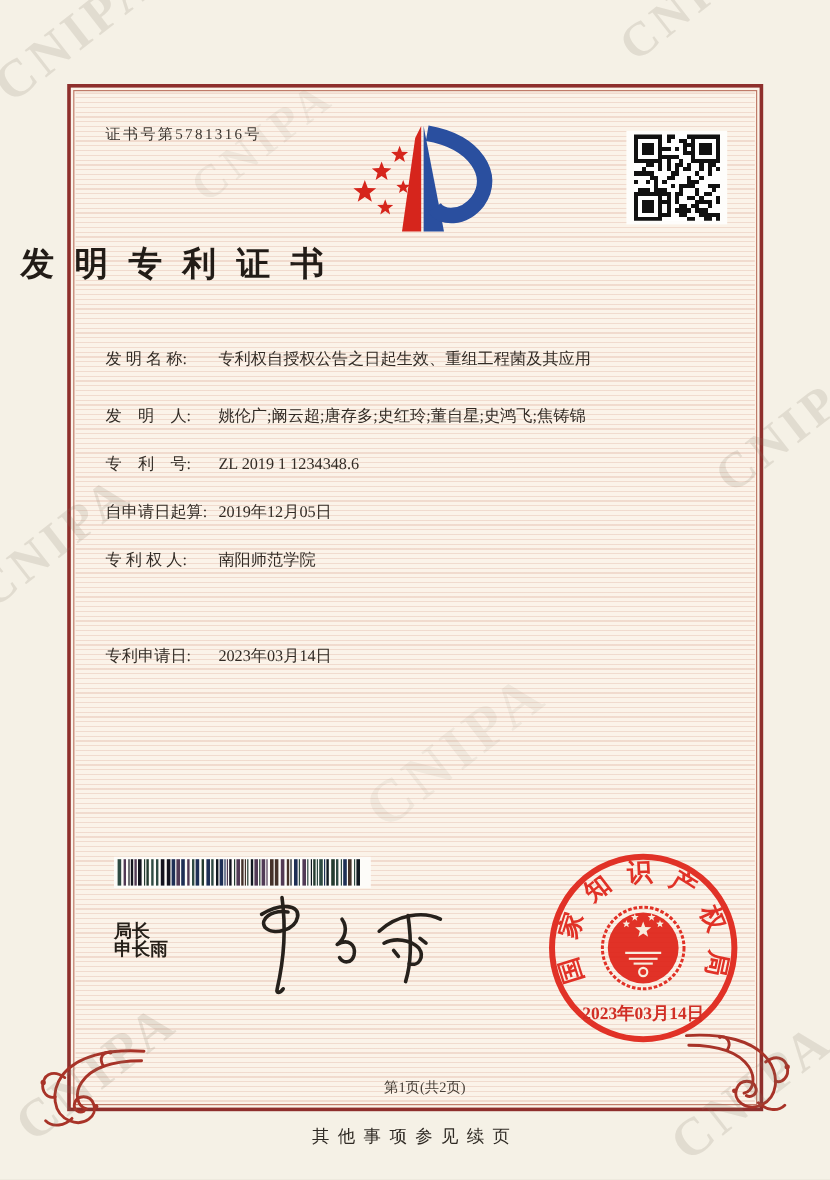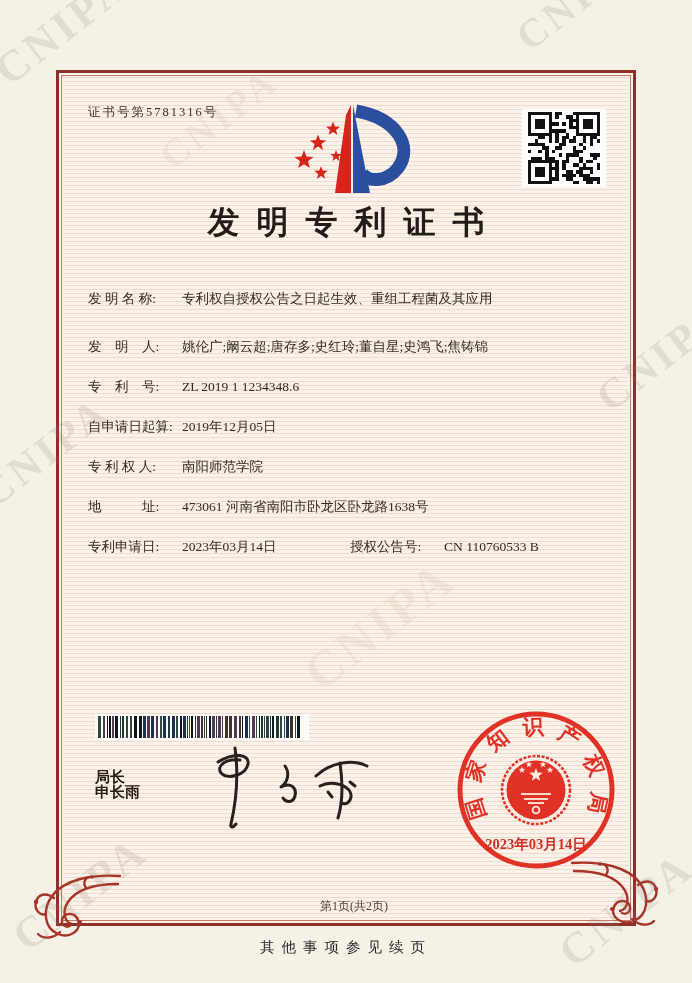--- a/index.html
+++ b/index.html
@@ -31,21 +31,21 @@
       rgba(0,0,0,0) 1px, rgba(0,0,0,0) 4px);
   }
   
   .abs{position:absolute;z-index:3;}
   .cert-no{left:88px;top:104px;font-size:12.5px;letter-spacing:2px;color:#3a332d;}
   .logo{left:280px;top:98px;width:150px;height:97px;}
   .qr{left:522px;top:109px;width:84px;height:78px;background:#fefdfb;
       display:flex;align-items:center;justify-content:center;}
   .qr svg{width:72px;height:72px;}
   .title{
-    left:0;right:0;top:201px;text-align:center;font-size:32px;font-weight:bold;
+    left:0;right:0;top:201px;font-size:28px;font-weight:bold;
     letter-spacing:17px;text-indent:17px;color:#221c17;
   }
   .row{left:88px;width:545px;font-size:13.5px;color:#322b25;white-space:nowrap;}
   .row .lbl{display:inline-block;width:86px;white-space:pre;}
   .row .val{margin-left:8px;}
   .grant2{position:absolute;left:262px;top:0;}
   .paras{left:88px;top:572px;width:541px;}
   .para{
     font-size:14px;line-height:25px;text-align:justify;text-indent:2em;
     color:#36302a;margin:0 0 9px 0;
@@ -256,28 +256,22 @@
   </div>
   <div class="abs row" style="top:378px;">
     <span class="lbl">专　利　号:</span><span class="val">ZL 2019 1 1234348.6</span>
   </div>
   <div class="abs row" style="top:418px;">
     <span class="lbl">自申请日起算:</span><span class="val">2019年12月05日</span>
   </div>
   <div class="abs row" style="top:458px;">
     <span class="lbl">专 利 权 人:</span><span class="val">南阳师范学院</span>
   </div>
-  <div class="abs row" style="top:498px;">
-    <span class="lbl">地　　　址:</span><span class="val">473061 河南省南阳市卧龙区卧龙路1638号</span>
-  </div>
   <div class="abs row" style="top:538px;">
     <span class="lbl">专利申请日:</span><span class="val">2023年03月14日</span>
-    <span class="grant2">
-      <span class="lbl">授权公告号:</span><span class="val">CN 110760533 B</span>
-    </span>
   </div>
 
 
   <div class="abs barcode" id="barcode"><span style="width: 3px; margin-right: 2px; background: rgb(46, 74, 66);"></span><span style="width: 2px; margin-right: 2px; background: rgb(81, 58, 85);"></span><span style="width: 1px; margin-right: 1px; background: rgb(20, 20, 31);"></span><span style="width: 2px; margin-right: 1px; background: rgb(20, 20, 31);"></span><span style="width: 2px; margin-right: 1px; background: rgb(81, 58, 85);"></span><span style="width: 3px; margin-right: 2px; background: rgb(20, 20, 31);"></span><span style="width: 1px; margin-right: 1px; background: rgb(35, 59, 47);"></span><span style="width: 2px; margin-right: 2px; background: rgb(35, 59, 47);"></span><span style="width: 2px; margin-right: 2px; background: rgb(46, 74, 66);"></span><span style="width: 2px; margin-right: 2px; background: rgb(46, 74, 66);"></span><span style="width: 3px; margin-right: 2px; background: rgb(20, 20, 31);"></span><span style="width: 3px; margin-right: 1px; background: rgb(20, 20, 31);"></span><span style="width: 3px; margin-right: 1px; background: rgb(30, 47, 85);"></span><span style="width: 3px; margin-right: 1px; background: rgb(81, 58, 85);"></span><span style="width: 3px; margin-right: 2px; background: rgb(30, 47, 85);"></span><span style="width: 2px; margin-right: 2px; background: rgb(81, 58, 85);"></span><span style="width: 2px; margin-right: 1px; background: rgb(46, 74, 66);"></span><span style="width: 3px; margin-right: 2px; background: rgb(30, 47, 85);"></span><span style="width: 2px; margin-right: 2px; background: rgb(35, 59, 47);"></span><span style="width: 3px; margin-right: 1px; background: rgb(30, 47, 85);"></span><span style="width: 2px; margin-right: 2px; background: rgb(46, 74, 66);"></span><span style="width: 2px; margin-right: 1px; background: rgb(16, 24, 32);"></span><span style="width: 3px; margin-right: 1px; background: rgb(30, 47, 85);"></span><span style="width: 1px; margin-right: 1px; background: rgb(30, 47, 85);"></span><span style="width: 1px; margin-right: 1px; background: rgb(81, 58, 85);"></span><span style="width: 2px; margin-right: 2px; background: rgb(20, 20, 31);"></span><span style="width: 1px; margin-right: 1px; background: rgb(35, 59, 47);"></span><span style="width: 3px; margin-right: 1px; background: rgb(81, 58, 85);"></span><span style="width: 2px; margin-right: 1px; background: rgb(69, 50, 42);"></span><span style="width: 1px; margin-right: 1px; background: rgb(69, 50, 42);"></span><span style="width: 1px; margin-right: 2px; background: rgb(35, 59, 47);"></span><span style="width: 2px; margin-right: 1px; background: rgb(16, 24, 32);"></span><span style="width: 3px; margin-right: 1px; background: rgb(81, 58, 85);"></span><span style="width: 1px; margin-right: 1px; background: rgb(35, 59, 47);"></span><span style="width: 3px; margin-right: 1px; background: rgb(81, 58, 85);"></span><span style="width: 1px; margin-right: 2px; background: rgb(81, 58, 85);"></span><span style="width: 3px; margin-right: 1px; background: rgb(69, 50, 42);"></span><span style="width: 3px; margin-right: 2px; background: rgb(69, 50, 42);"></span><span style="width: 3px; margin-right: 2px; background: rgb(81, 58, 85);"></span><span style="width: 2px; margin-right: 1px; background: rgb(69, 50, 42);"></span><span style="width: 1px; margin-right: 2px; background: rgb(16, 24, 32);"></span><span style="width: 3px; margin-right: 1px; background: rgb(30, 47, 85);"></span><span style="width: 1px; margin-right: 2px; background: rgb(46, 74, 66);"></span><span style="width: 3px; margin-right: 1px; background: rgb(81, 58, 85);"></span><span style="width: 1px; margin-right: 2px; background: rgb(46, 74, 66);"></span><span style="width: 1px; margin-right: 1px; background: rgb(16, 24, 32);"></span><span style="width: 2px; margin-right: 1px; background: rgb(35, 59, 47);"></span><span style="width: 1px; margin-right: 1px; background: rgb(46, 74, 66);"></span><span style="width: 3px; margin-right: 1px; background: rgb(46, 74, 66);"></span><span style="width: 1px; margin-right: 1px; background: rgb(30, 47, 85);"></span><span style="width: 2px; margin-right: 2px; background: rgb(16, 24, 32);"></span><span style="width: 3px; margin-right: 1px; background: rgb(35, 59, 47);"></span><span style="width: 2px; margin-right: 2px; background: rgb(46, 74, 66);"></span><span style="width: 1px; margin-right: 1px; background: rgb(46, 74, 66);"></span><span style="width: 3px; margin-right: 1px; background: rgb(30, 47, 85);"></span><span style="width: 3px; margin-right: 2px; background: rgb(69, 50, 42);"></span><span style="width: 1px; margin-right: 1px; background: rgb(46, 74, 66);"></span><span style="width: 3px; margin-right: 2px; background: rgb(16, 24, 32);"></span></div>
 
   <div class="abs signer">
     <div>局长</div>
     <div class="nm">申长雨</div>
   </div>
 

